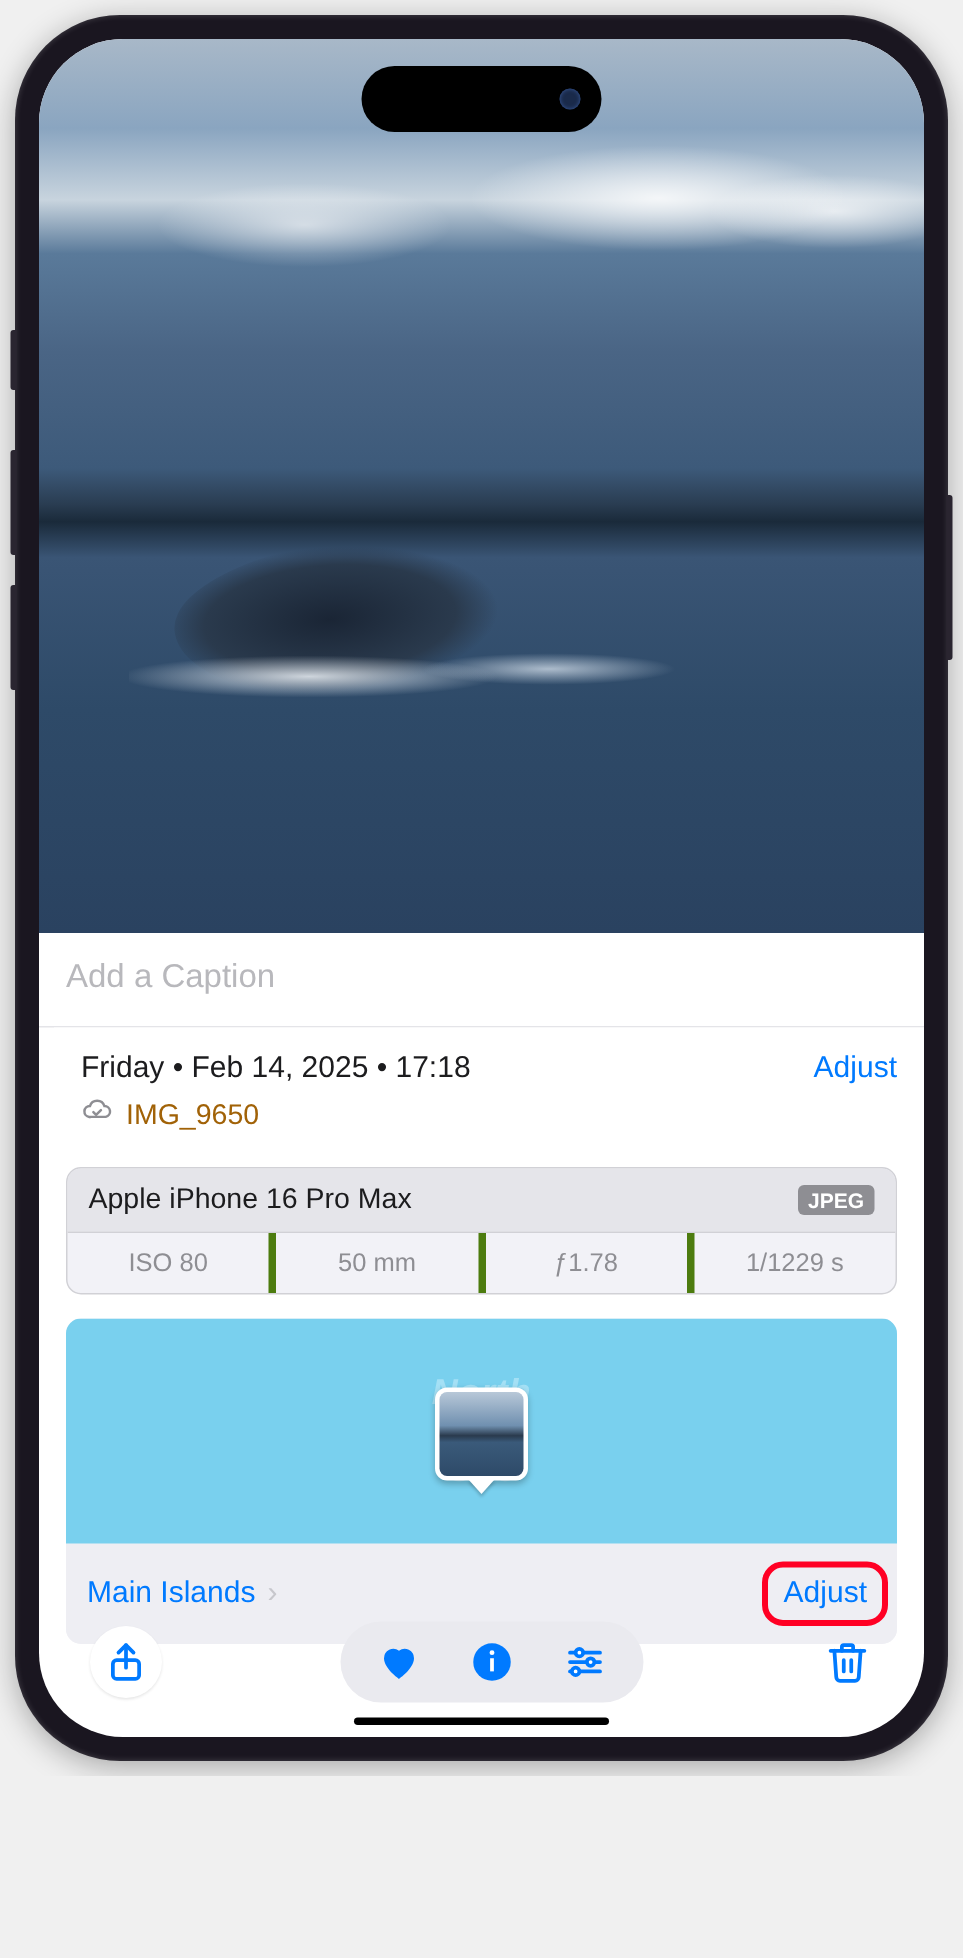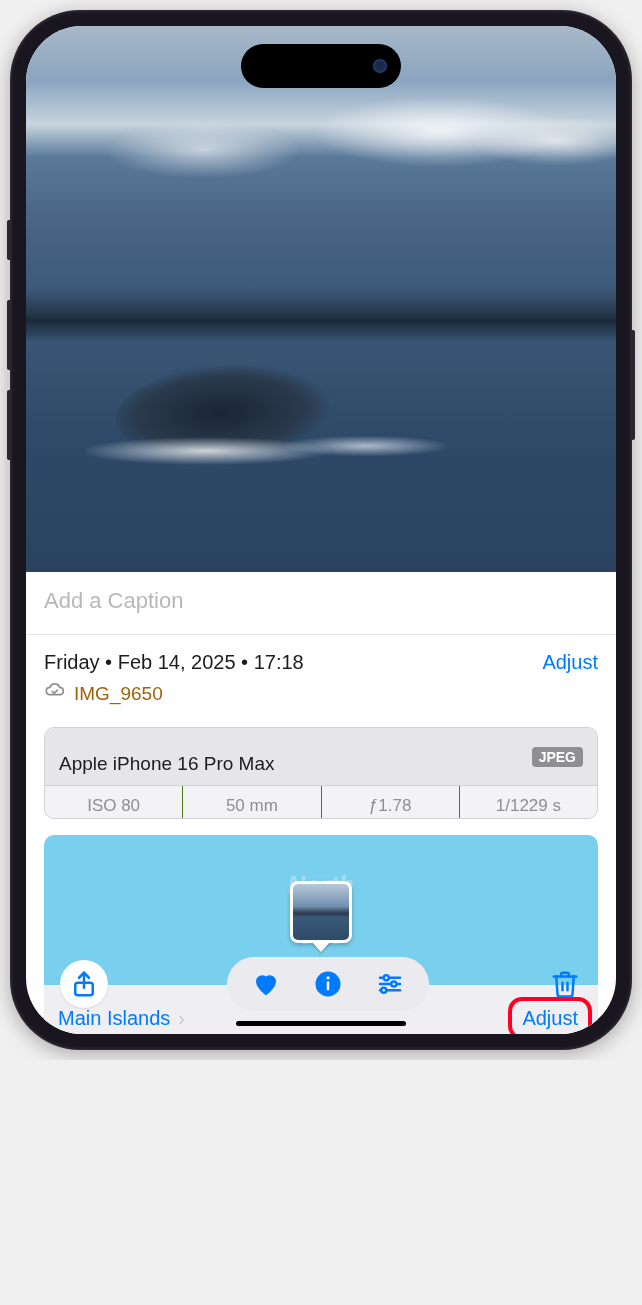--- a/index.html
+++ b/index.html
@@ -5,21 +5,21 @@
   * { box-sizing: border-box; margin: 0; padding: 0; }
   body {
     background: #f0f0f0;
     font-family: -apple-system, BlinkMacSystemFont, "Helvetica Neue", sans-serif;
     display: flex;
     justify-content: center;
     padding: 10px;
   }
   .phone {
     width: 622px;
-    height: 1040px;
+    height: 1164px;
     background: #1a1620;
     border-radius: 70px;
     padding: 16px;
     position: relative;
     box-shadow: inset 0 0 4px rgba(255,255,255,0.2), 0 4px 20px rgba(0,0,0,0.3);
   }
   .side-button-left1 { position:absolute; left:-3px; top:210px; width:4px; height:40px; background:#2a2530; border-radius:2px 0 0 2px; }
   .side-button-left2 { position:absolute; left:-3px; top:290px; width:4px; height:70px; background:#2a2530; border-radius:2px 0 0 2px; }
   .side-button-left3 { position:absolute; left:-3px; top:380px; width:4px; height:70px; background:#2a2530; border-radius:2px 0 0 2px; }
   .side-button-right { position:absolute; right:-3px; top:320px; width:4px; height:110px; background:#2a2530; border-radius:0 2px 2px 0; }
@@ -63,40 +63,40 @@
   .caption-input {
     border: none;
     font-size: 22px;
     color: #333;
     width: 100%;
     outline: none;
     background:transparent;
   }
   .caption-input::placeholder { color: #b8b8bc; }
   .divider { height:1px; background:#e4e4e8; margin: 0; }
-  .meta-section { padding: 16px 18px 10px; background:#fff; }
+  .meta-section { padding: 16px 18px 10px; background:#fff;margin-left:10px; }
   .meta-row { display:flex; justify-content:space-between; align-items:center; }
   .meta-date { font-size: 20px; color:#1c1c1e; }
   .adjust-link { font-size: 20px; color:#007aff; }
   .meta-file { display:flex; align-items:center; gap:8px; margin-top:6px; color:#a16207; font-size:19px; }
   .cloud-icon svg { width:22px; height:22px; }
   .info-card {
     margin: 10px 18px 0;
     border:1px solid #d1d1d6;
     border-radius:10px;
     overflow:hidden;
     background:#f2f2f7;
   }
   .info-row1 { display:flex; justify-content:space-between; align-items:center; padding:10px 14px; background:#e5e5ea; }
-  .device-name { font-size:19px; color:#1c1c1e;margin-top:15px; }
+  .device-name { font-size:19px; color:#1c1c1e; }
   .format-badge { background:#8e8e93; color:#fff; font-size:14px; font-weight:600; padding:2px 7px; border-radius:4px;text-align:right; }
   .info-row2 { padding:10px 14px 2px; font-size:18px; color:#8e8e93; }
   .info-row2b { padding:2px 14px 12px; font-size:18px; color:#8e8e93; }
   .info-row3 { display:flex; border-top:1px solid #d1d1d6; }
-  .info-cell { flex:1; text-align:center; padding:10px 4px; font-size:17px; color:#8e8e93; border-right:1px solid #4d7c0f; }
+  .info-cell { flex:1; text-align:center; padding:10px 4px; font-size:17px; color:#8e8e93; border-right:5px solid #4d7c0f; }
   .info-cell:last-child { border-right:none; }
 
   .map-card {
     margin: 16px 18px 0;
     border-radius:10px;
     overflow:hidden;
     background:#f2f2f7;
   }
   .map-area {
     height: 150px;

